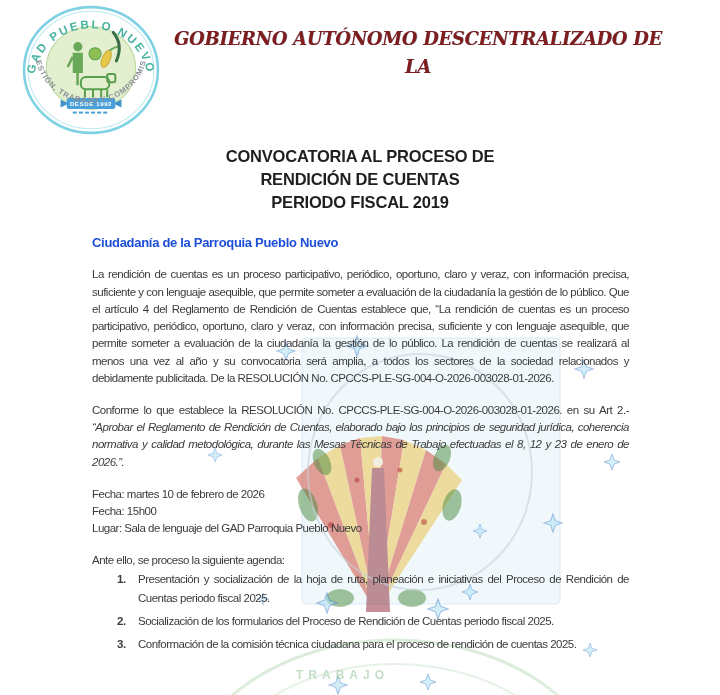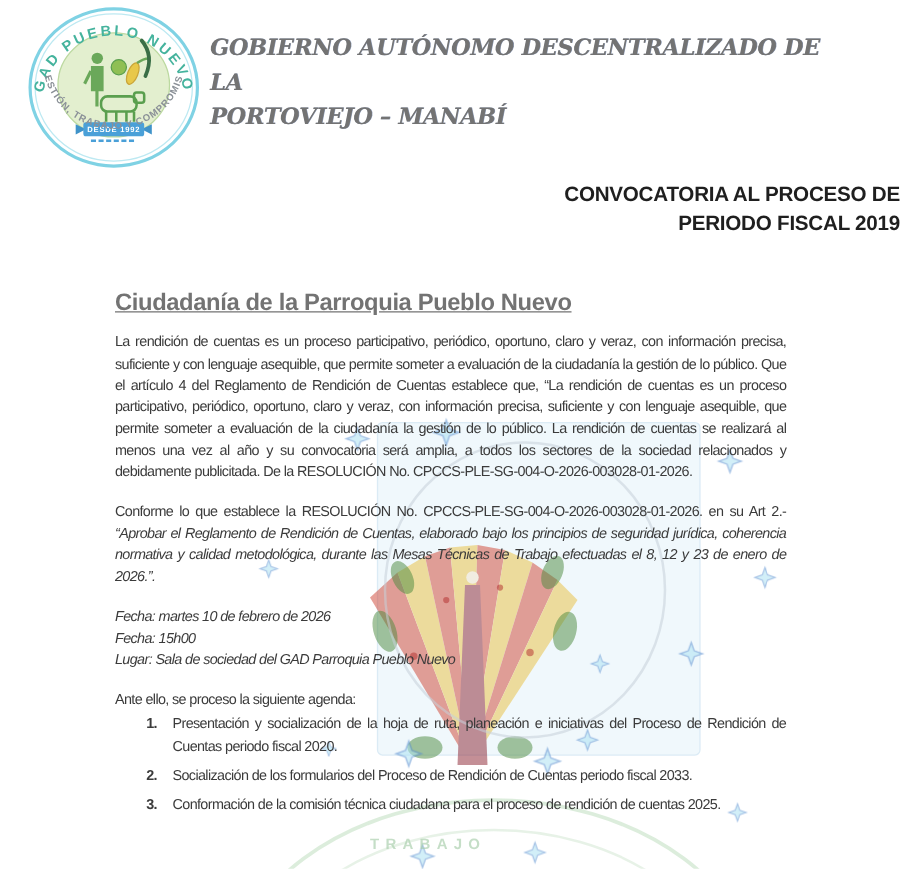--- a/index.html
+++ b/index.html
@@ -5,42 +5,42 @@
   html,body{margin:0;padding:0;}
   body{
     width:720px;height:695px;position:relative;overflow:hidden;
     background:#ffffff;
     font-family:"Liberation Sans", sans-serif;
   }
   .watermark{position:absolute;left:0;top:0;width:720px;height:695px;z-index:0;}
   .logo{position:absolute;left:20px;top:4px;width:142px;height:132px;z-index:2;}
   .letterhead{
     position:absolute;left:168px;top:25px;width:500px;z-index:1;
+    text-align:center;
     font-family:"DejaVu Serif", serif;font-style:italic;font-weight:bold;
     font-size:18px;line-height:27.5px;letter-spacing:-0.3px;
-    color:#737373;text-shadow:0.4px 0 0 #92a0bc;
+    color:#7f1d1d;text-shadow:0.4px 0 0 #92a0bc;
   }
   .doc-title{
     position:absolute;left:0;top:145px;width:720px;z-index:1;
-    text-align:right;font-weight:bold;font-size:16.5px;line-height:23px;
+    text-align:center;font-weight:bold;font-size:16.5px;line-height:23px;
     letter-spacing:-0.2px;color:#1f1f1f;
   }
   .main{
     position:absolute;left:92px;top:234px;width:537px;z-index:1;
     color:#3b3b3b;font-size:11.5px;line-height:17.3px;letter-spacing:-0.5px;
   }
   .salutation{
-    font-weight:bold;font-size:19px;letter-spacing:-0.3px;color:#737373;
+    font-weight:bold;font-size:13px;letter-spacing:-0.3px;color:#1d4ed8;
     margin:0 0 15px 0;
-    text-decoration:underline;
   }
   .para{text-align:justify;margin:0 0 14.5px 0;}
   .b{font-weight:normal;}
   .i{font-style:italic;}
-  .details{margin:0 0 14.5px 0;font-style:italic;}
+  .details{margin:0 0 14.5px 0;}
   .details div{margin:0;}
   .agenda-intro{margin:0 0 1px 0;}
   .li{display:flex;margin:1px 0 4.5px 0;padding-left:25px;line-height:18.6px;}
   .li .num{font-weight:bold;min-width:14px;margin-right:7px;text-align:left;}
   .li .li-text{flex:1;text-align:justify;}
 </style>
 </head>
 <body>
 
 <svg class="watermark" viewBox="0 0 720 695" aria-hidden="true">
@@ -156,51 +156,51 @@
   <text font-size="11.5" font-weight="bold" fill="#45b39d" letter-spacing="2.2">
     <textPath href="#arcTop" startOffset="50%" text-anchor="middle">GAD PUEBLO NUEVO</textPath>
   </text>
   <text font-size="7.6" font-weight="bold" fill="#8a9097" letter-spacing="0.8">
     <textPath href="#arcBottom" startOffset="50%" text-anchor="middle">GESTIÓN, TRABAJO Y COMPROMISO</textPath>
   </text>
 </svg>
 
 <div class="letterhead">
   <div>GOBIERNO AUTÓNOMO DESCENTRALIZADO DE LA</div>
-  <div>PORTOVIEJO – MANABÍ</div>
 </div>
 
 <div class="doc-title">
   <div>CONVOCATORIA AL PROCESO DE</div>
+  <div>RENDICIÓN DE CUENTAS</div>
   <div>PERIODO FISCAL 2019</div>
 </div>
 
 <div class="main">
   <p class="salutation">Ciudadanía de la Parroquia Pueblo Nuevo</p>
 
   <p class="para"><span>La rendición de cuentas es un proceso participativo, periódico, oportuno, claro y veraz, con información precisa, suficiente y con lenguaje asequible, que permite someter a evaluación de la ciudadanía la gestión de lo público. Que el artículo 4 del Reglamento de Rendición de Cuentas establece que, “La rendición de cuentas es un proceso participativo, periódico, oportuno, claro y veraz, con información precisa, suficiente y con lenguaje asequible, que permite someter a evaluación de la ciudadanía la gestión de lo público. La rendición de cuentas se realizará al menos una vez al año y su convocatoria será amplia, a todos los sectores de la sociedad relacionados y debidamente publicitada. De la RESOLUCIÓN </span><span class="b">No. CPCCS-PLE-SG-004-O-2026-003028-01-2026.</span></p>
 
   <p class="para"><span>Conforme lo que establece la RESOLUCIÓN No. </span><span class="b">CPCCS-PLE-SG-004-O-2026-003028-01-2026.</span><span> en su Art 2.- </span><span class="i">“Aprobar el Reglamento de Rendición de Cuentas, elaborado bajo los principios de seguridad jurídica, coherencia normativa y calidad metodológica, durante las Mesas Técnicas de Trabajo efectuadas el 8, 12 y 23 de enero de 2026.”.</span></p>
 
 
   <div class="details">
     <div>Fecha: martes 10 de febrero de 2026</div>
     <div>Fecha: 15h00</div>
-    <div>Lugar: Sala de sociedad del GAD Parroquia Pueblo Nuevo</div>
+    <div>Lugar: Sala de lenguaje del GAD Parroquia Pueblo Nuevo</div>
   </div>
 
   <div class="agenda-intro">Ante ello, se proceso la siguiente agenda:</div>
 
   <div>
     <div class="li">
       <span class="num">1.</span>
-      <div class="li-text">Presentación y socialización de la hoja de ruta, planeación e iniciativas del Proceso de Rendición de Cuentas periodo fiscal 2020.</div>
+      <div class="li-text">Presentación y socialización de la hoja de ruta, planeación e iniciativas del Proceso de Rendición de Cuentas periodo fiscal 2025.</div>
     </div>
     <div class="li">
       <span class="num">2.</span>
-      <div class="li-text">Socialización de los formularios del Proceso de Rendición de Cuentas periodo fiscal 2033.</div>
+      <div class="li-text">Socialización de los formularios del Proceso de Rendición de Cuentas periodo fiscal 2025.</div>
     </div>
     <div class="li">
       <span class="num">3.</span>
       <div class="li-text">Conformación de la comisión técnica ciudadana para el proceso de rendición de cuentas 2025.</div>
     </div>
   </div>
 </div>
 
 </body></html>

